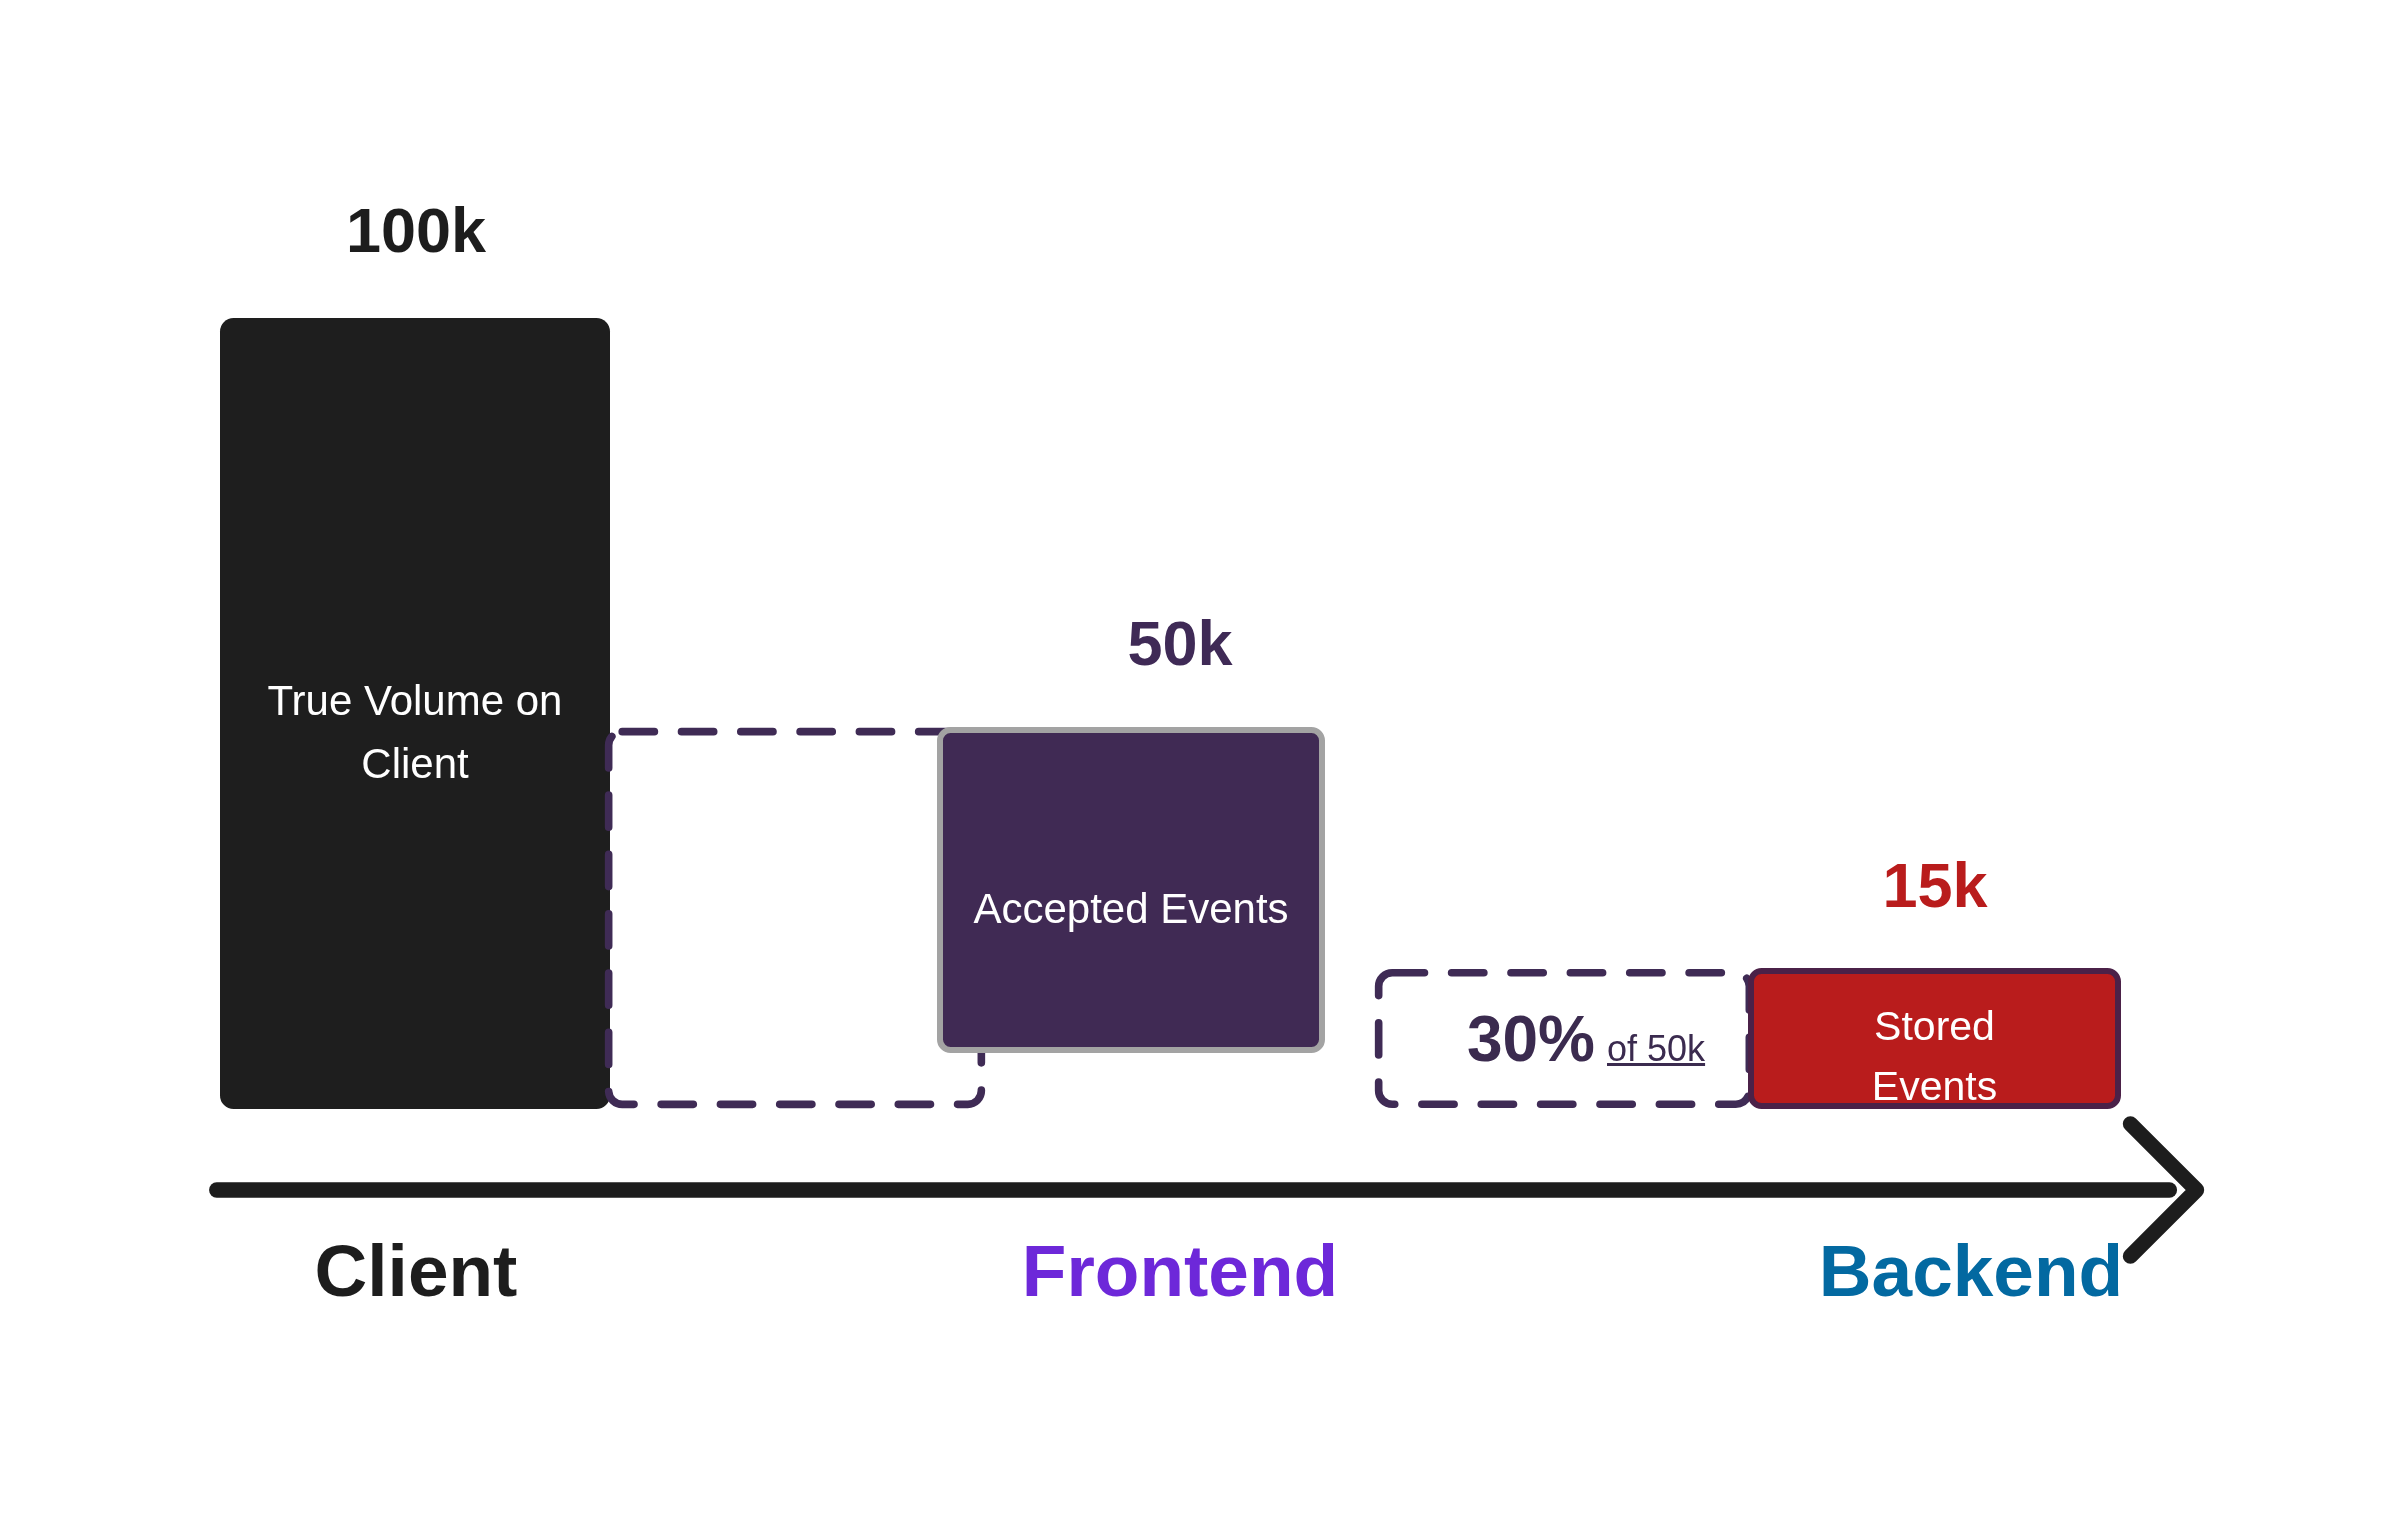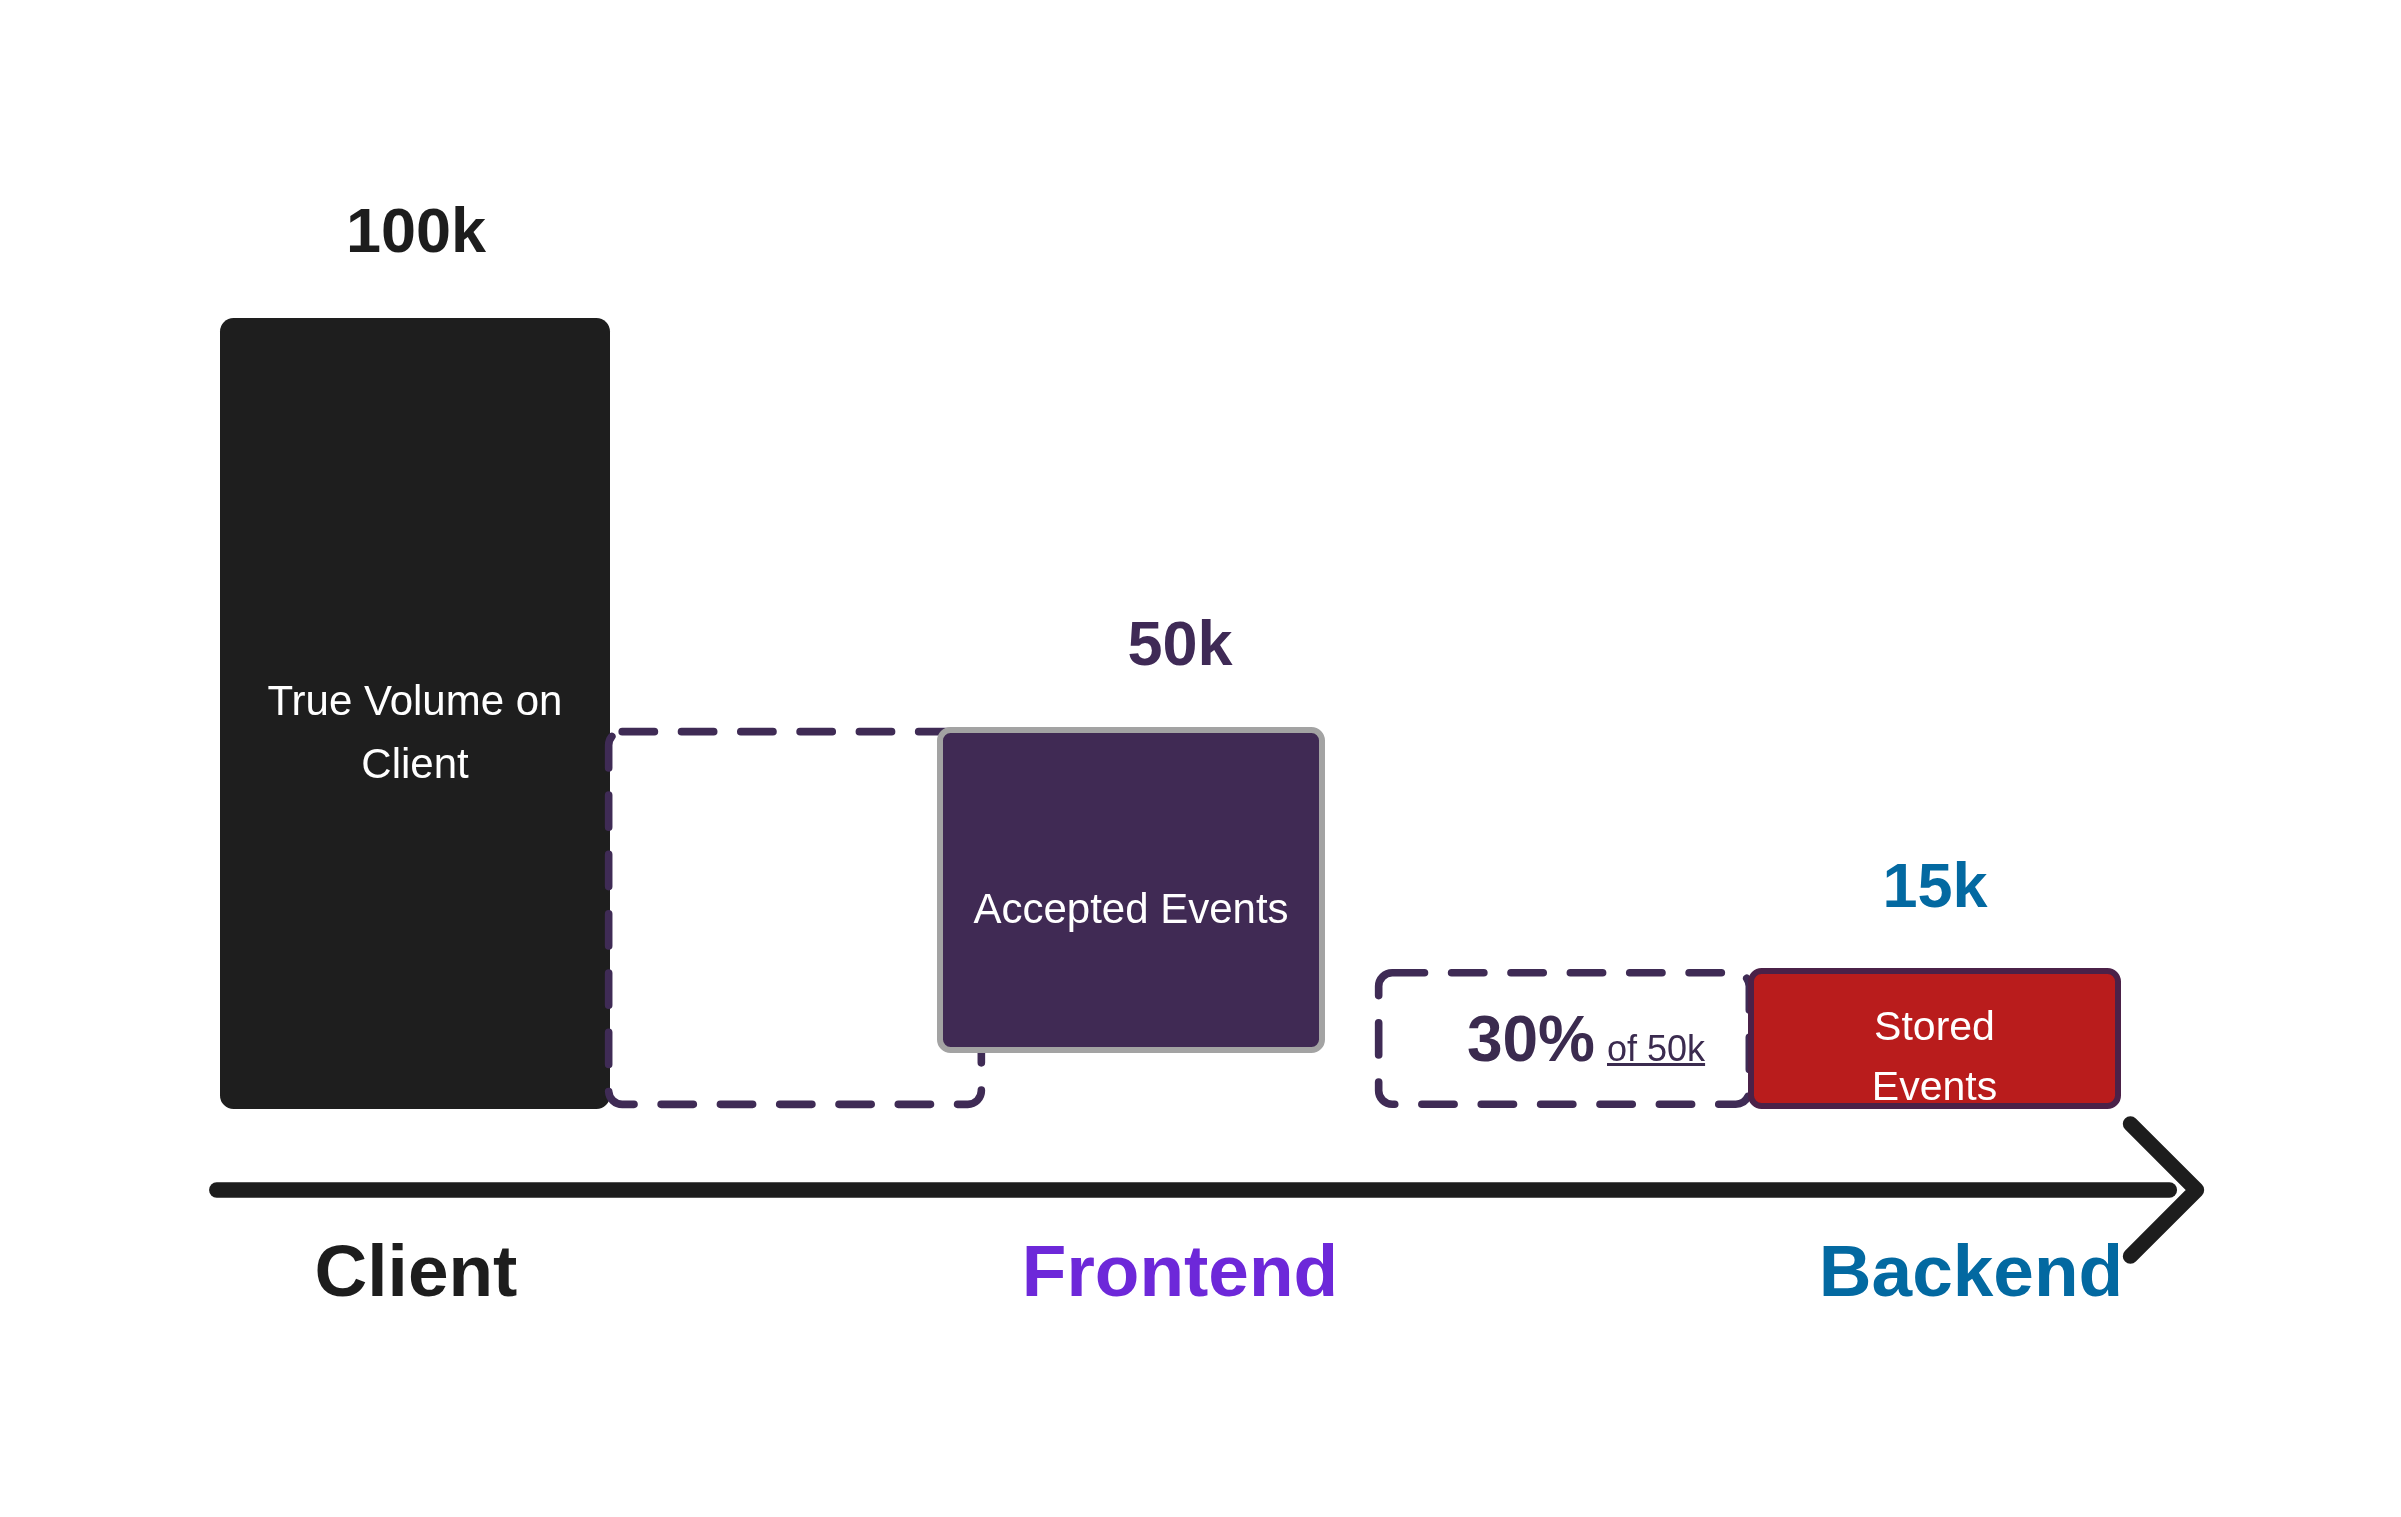--- a/index.html
+++ b/index.html
@@ -21,21 +21,21 @@
   .value-label {
     position: absolute;
     transform: translateX(-50%);
     font-size: 63px;
     font-weight: 600;
     line-height: 1;
     white-space: nowrap;
   }
   .value-100k { left: 416px;  top: 199px;  color: #1d1d1d; }
   .value-50k  { left: 1180px; top: 612px;  color: #3f2a56; }
-  .value-15k  { left: 1935px; top: 854px; color: #0369a1; }
+  .value-15k  { left: 1935px; top: 854px; color: #b91c1c; }
 
   
   .bar {
     position: absolute;
     box-sizing: border-box;
     border-radius: 13.6px;
     display: flex;
     align-items: center;
     justify-content: center;
     text-align: center;

